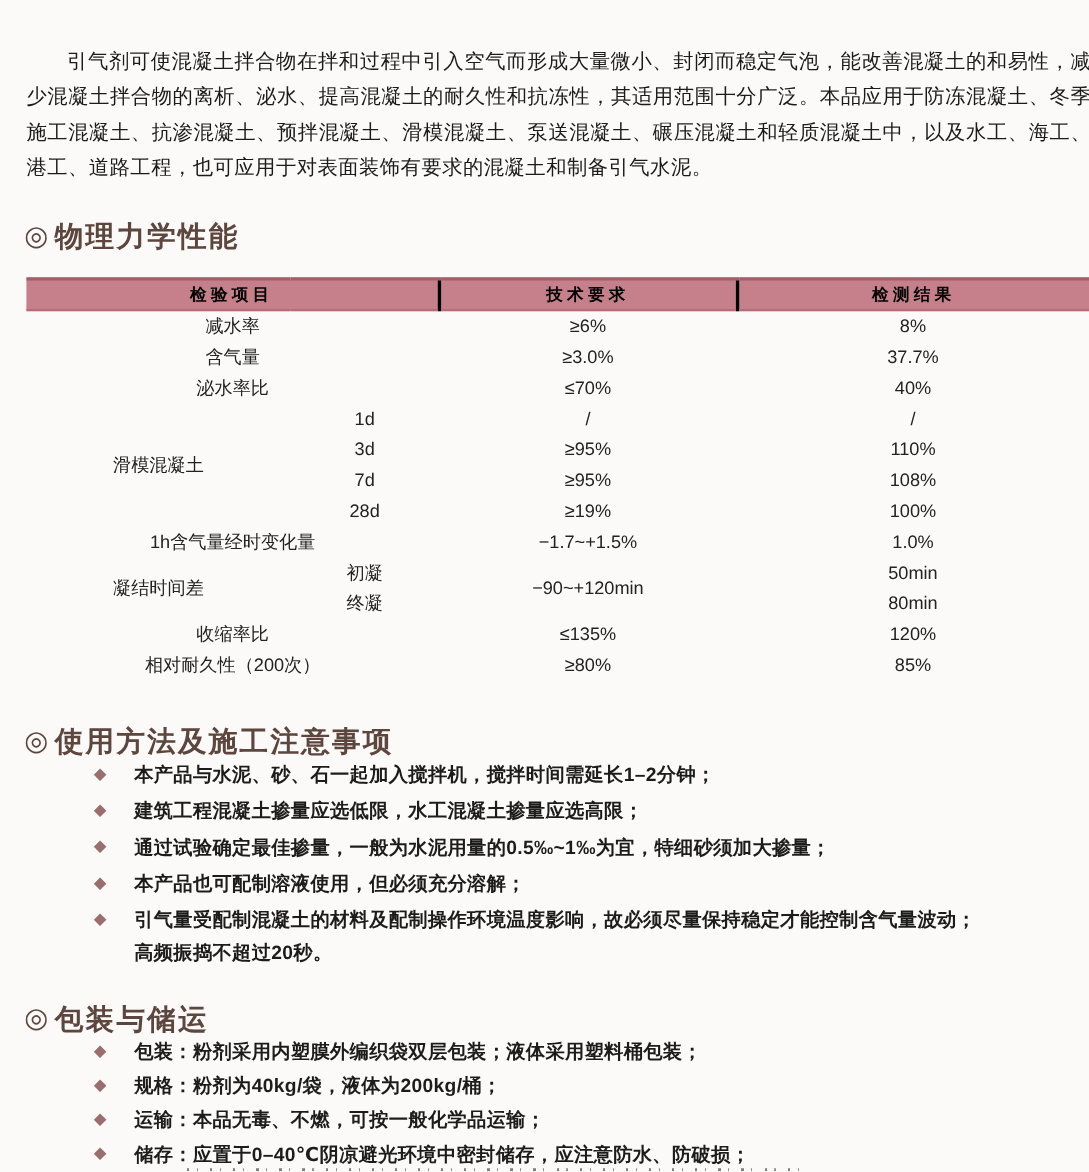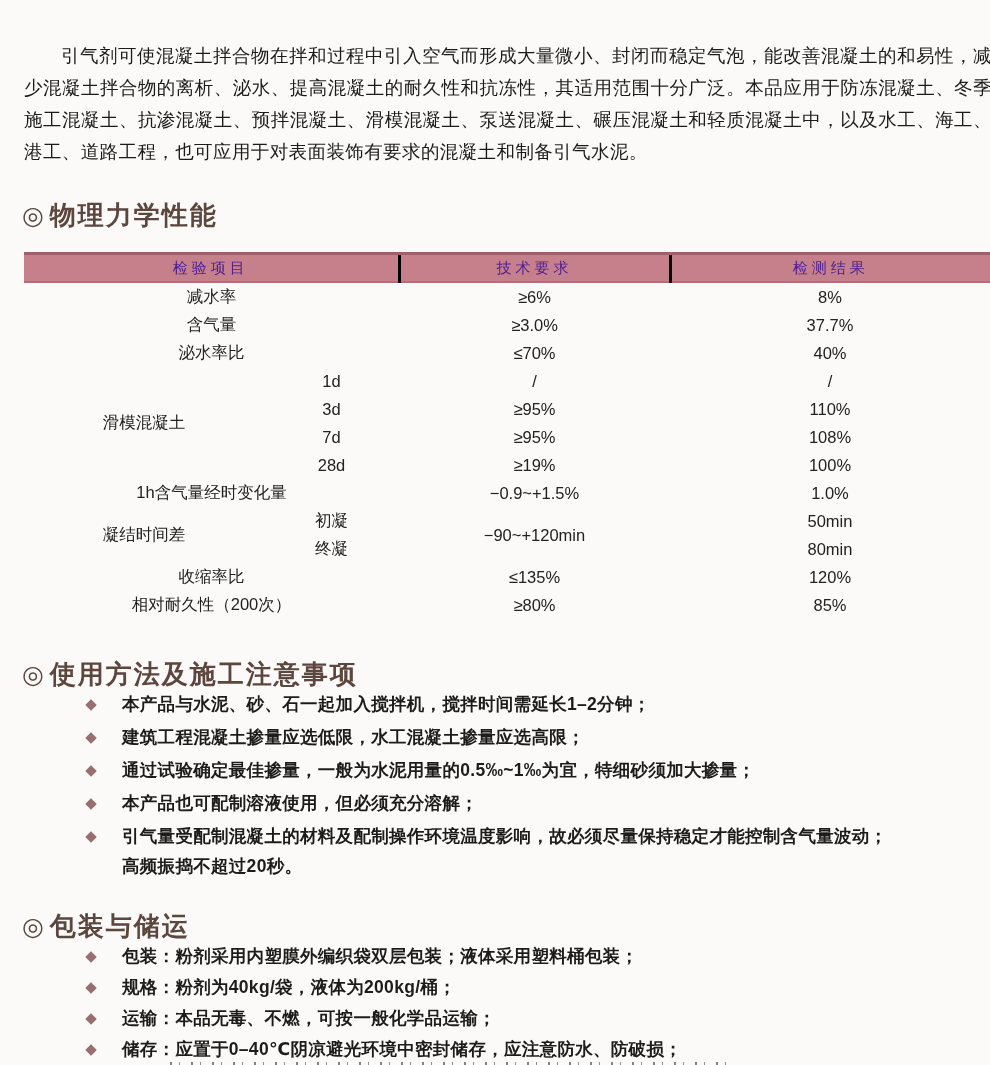--- a/index.html
+++ b/index.html
@@ -36,22 +36,22 @@
   .h-usage{margin-top:40px;}
   .h-packaging{margin-top:30px;}
 
   
   table.props{
     border-collapse:collapse;table-layout:fixed;
     margin:22px 0 0 12px;width:966px;
     font-size:16.5px;color:#222;
   }
   table.props th{
-    background:#c5808b;color:#4c1d95;
-    font-weight:normal;font-size:15px;letter-spacing:4px;
+    background:#c5808b;color:#000000;
+    font-weight:bold;font-size:15px;letter-spacing:4px;
     height:26px;padding:0;
     border-top:3px solid #a05f6b;
     border-bottom:2px solid #b26d78;
   }
   table.props th.sep{border-left:3px solid #000000;}
   table.props td{
     text-align:center;vertical-align:middle;
     height:28px;padding:0;
   }
 
@@ -150,21 +150,21 @@
         <td>108%</td>
       </tr>
       <tr>
         <td>28d</td>
         <td>≥19%</td>
         <td>100%</td>
       </tr>
 
       <tr>
         <td colspan="2">1h含气量经时变化量</td>
-        <td>−0.9~+1.5%</td>
+        <td>−1.7~+1.5%</td>
         <td>1.0%</td>
       </tr>
 
       <tr>
         <td rowspan="2">凝结时间差</td>
         <td>初凝</td>
         <td rowspan="2">−90~+120min</td>
         <td>50min</td>
       </tr>
       <tr>

